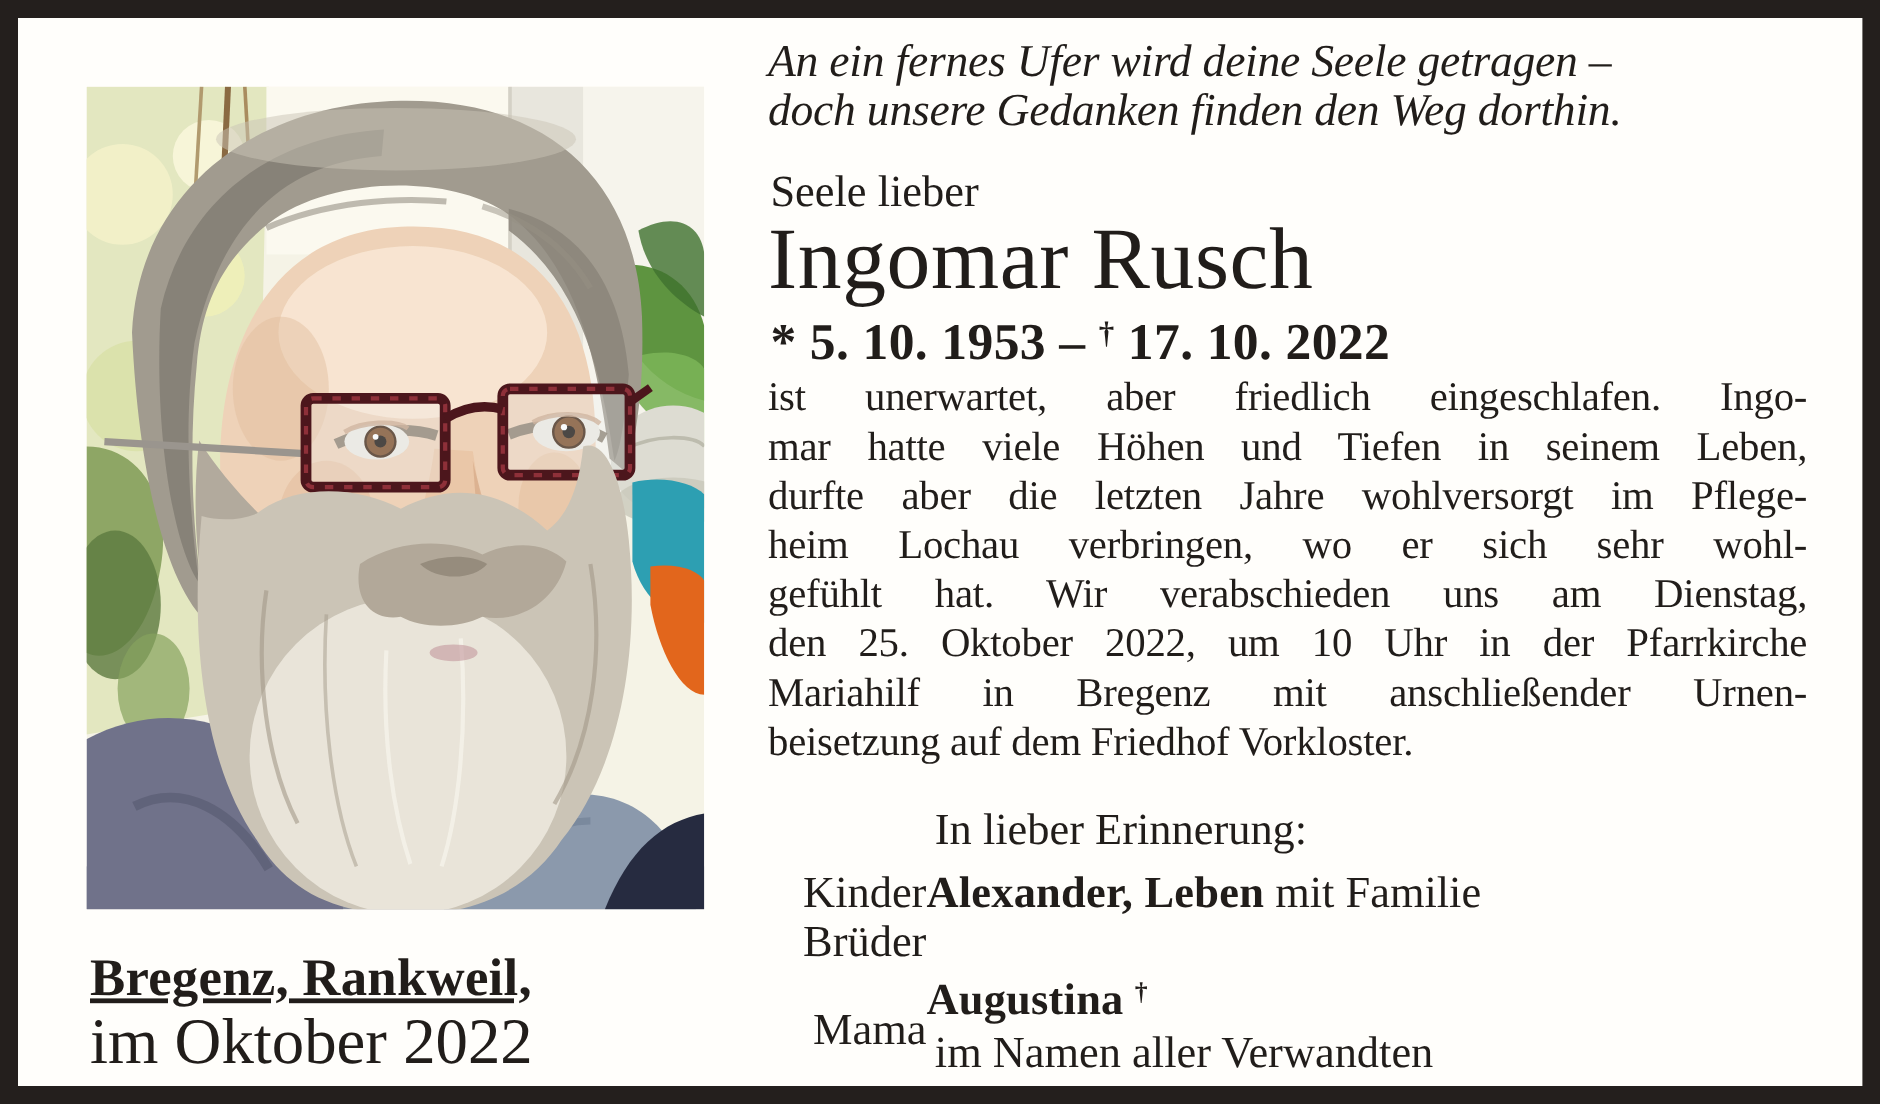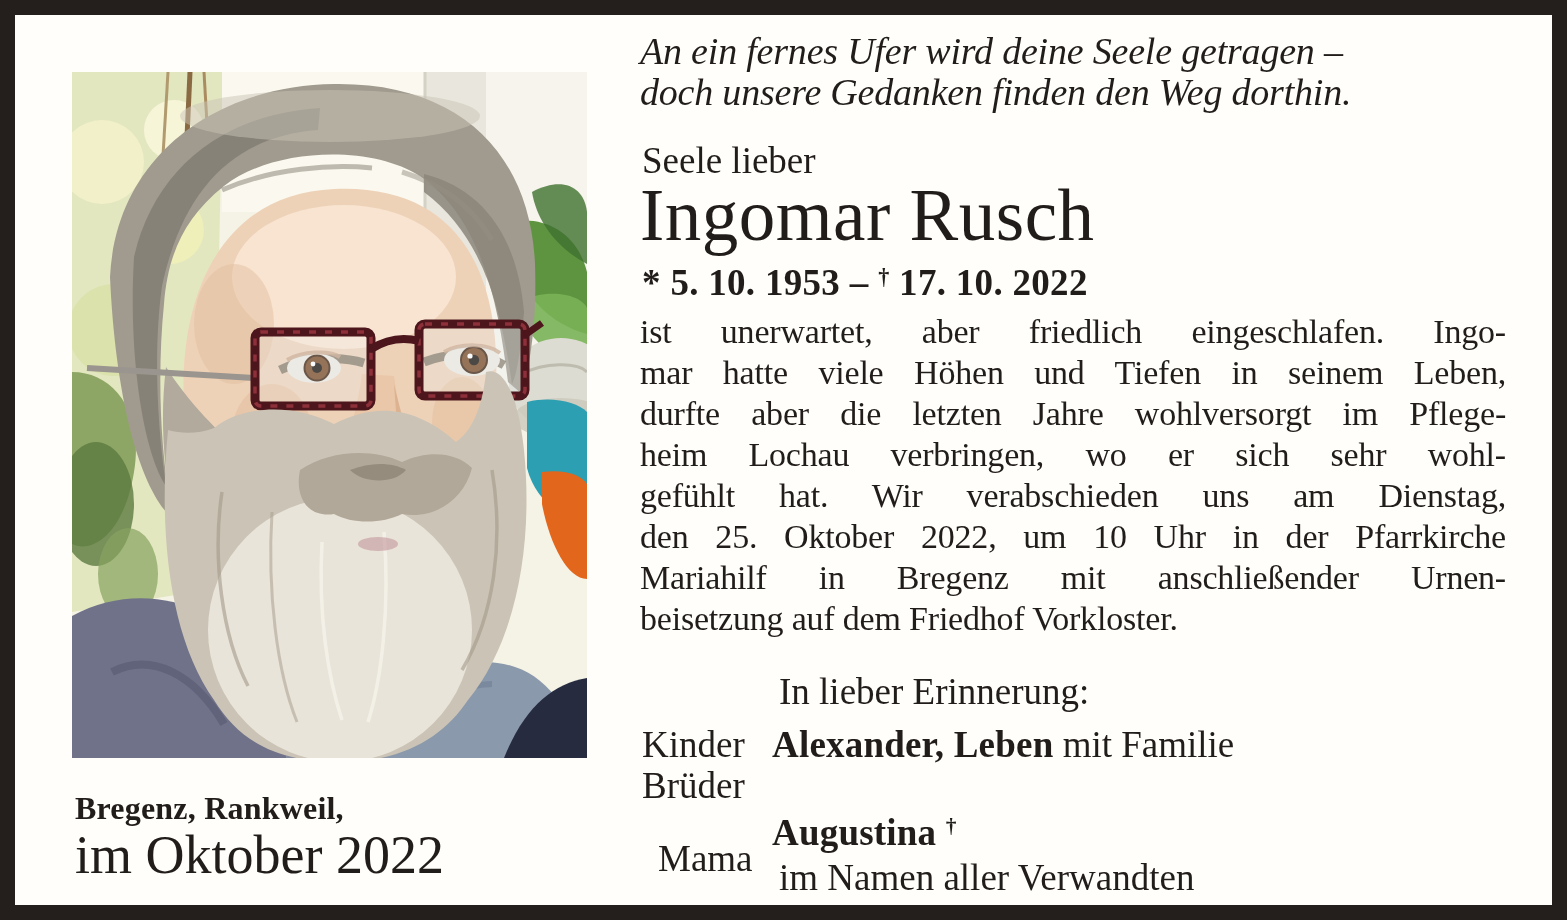--- a/index.html
+++ b/index.html
@@ -21,56 +21,56 @@
     position:absolute;left:57px;top:57px;
     width:515px;height:686px;
     overflow:hidden;
   }
   .photo svg{display:block;width:100%;height:100%;}
 
   .place-block{
     position:absolute;left:60px;top:776px;
     line-height:1.08;
   }
-  .place-line1{font-size:32px;font-weight:bold;letter-spacing:.2px;}
+  .place-line1{font-size:44px;font-weight:bold;letter-spacing:.2px;text-decoration:underline;}
   .place-line2{font-size:54px;}
 
   .rightcol{
     position:absolute;left:625px;top:0;width:866px;height:890px;
   }
   .quote{
     position:absolute;left:0;top:16px;
     font-style:italic;font-size:38px;line-height:41px;letter-spacing:-.2px;
   }
   .intro{
     position:absolute;left:2px;top:124px;
     font-size:37px;
   }
   .deceased-name{
     position:absolute;left:0px;top:162px;
     font-size:73px;line-height:78px;letter-spacing:.5px;
   }
   .dates{
     position:absolute;left:2px;top:246px;
-    font-size:37px;font-weight:bold;letter-spacing:.3px;
+    font-size:43px;font-weight:bold;letter-spacing:.3px;
   }
   .dates .sup{font-size:.6em;vertical-align:.5em;}
   .body-text{
     position:absolute;left:0;top:296px;width:866px;
     font-size:34px;line-height:41px;letter-spacing:-.2px;
   }
   .jline{text-align:justify;text-align-last:justify;width:100%;}
   .jline.last{text-align:right;text-align-last:left;}
   .memorial-heading{
     position:absolute;left:139px;top:655px;
     font-size:37px;
   }
   .family-list{
     position:absolute;left:2px;top:709px;width:864px;
-    font-size:37px;line-height:41px;
+    font-size:37px;line-height:41px;text-align:right;
   }
   .fam-row{display:flex;}
   .fam-label{width:130px;flex:0 0 130px;}
   .fam-label.indent{padding-left:16px;box-sizing:border-box;margin-top:32px;}
   .fam-value .b{font-weight:bold;letter-spacing:.2px;}
   .fam-value .sup{font-size:.58em;vertical-align:.55em;font-weight:bold;}
   .closing{
     position:absolute;left:139px;top:841px;
     font-size:37px;
   }

